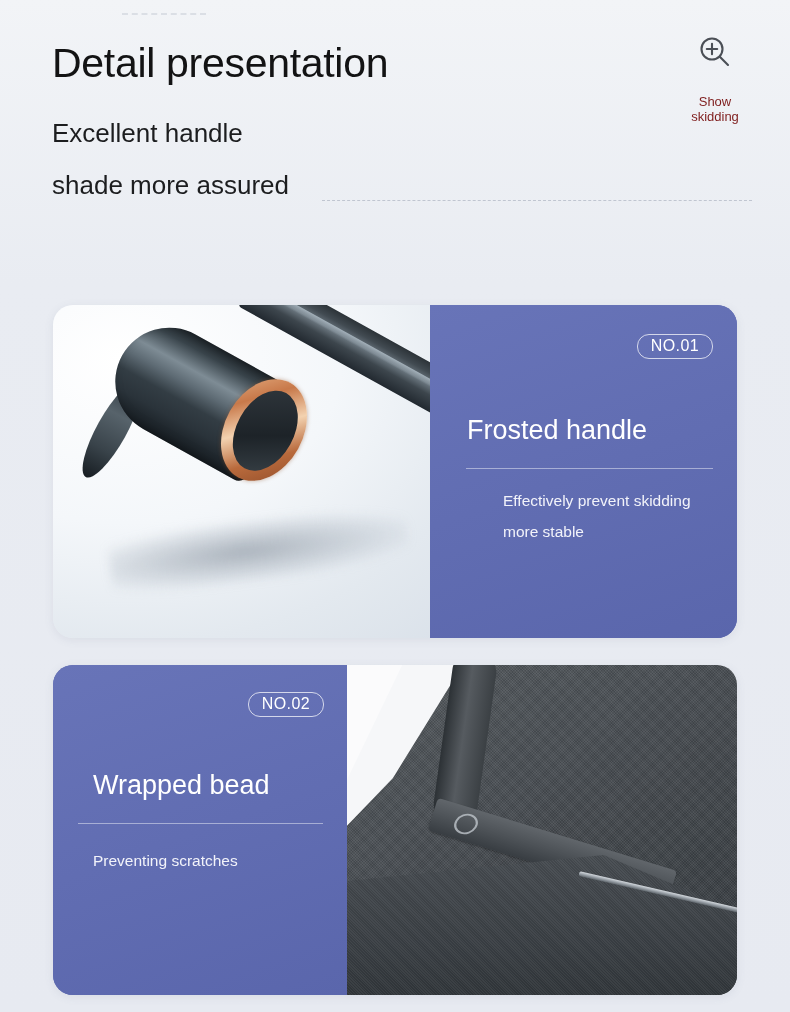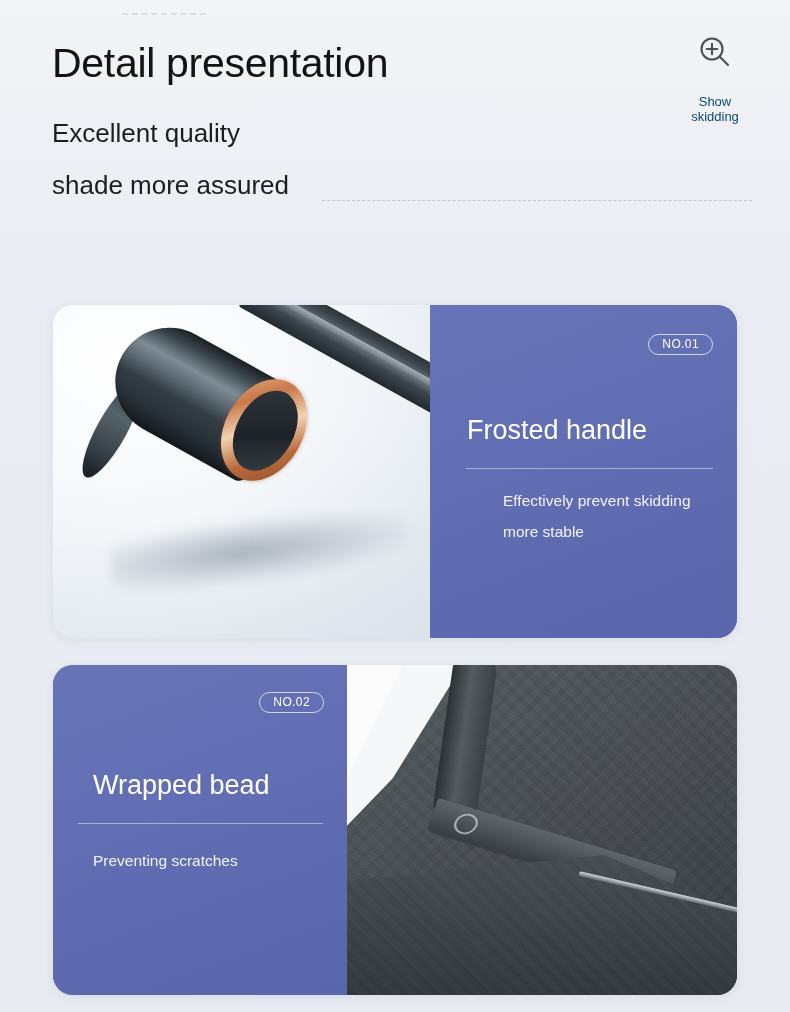--- a/index.html
+++ b/index.html
@@ -80,21 +80,21 @@
     display: flex;
     flex-direction: column;
     align-items: center;
     cursor: pointer;
   }
   .zoom-icon { width: 40px; height: 40px; display: block; }
   .zoom-label {
     margin-top: 22px;
     font-size: 13px;
     line-height: 15px;
-    color: #0c4a6e;
+    color: #7f1d1d;
     text-align: center;
     font-family: "Liberation Sans", sans-serif;
   }
 
   
   .card {
     position: absolute;
     display: flex;
     border-radius: 20px;
     overflow: hidden;
@@ -115,21 +115,21 @@
   .card-1 .panel { flex: 0 0 307px; }
   .card-2 .panel { flex: 0 0 294px; }
   .card-2 .photo { flex: 0 0 390px; }
 
   
   .badge {
     position: absolute;
     border: 1px solid rgba(255,255,255,0.72);
     border-radius: 12px;
     padding: 3px 13px 4px;
-    font-size: 12px;
+    font-size: 16px;
     letter-spacing: .4px;
     color: #ffffff;
     line-height: 1;
   }
   .card-1 .badge { right: 24px; top: 29px; }
   .card-2 .badge { right: 23px; top: 27px; }
 
   .panel-title {
     position: absolute;
     font-size: 27px;
@@ -307,21 +307,21 @@
 </style>
 </head>
 <body>
 
 <div class="top-dash"></div>
 
 <div class="header">
 
   <div class="title">Detail presentation</div>
 
-  <div class="sub1">Excellent quality</div>
+  <div class="sub1">Excellent handle</div>
 
   <div class="sub2">shade more assured</div>
 
   <div class="header-rule"></div>
 
   <div class="zoom-control">
     <span class="zoom-icon">
       <svg viewBox="0 0 40 40" width="40" height="40" fill="none" stroke="#4b4f56" stroke-width="2.1" stroke-linecap="round">
         <circle cx="17" cy="17" r="10.5"></circle>
         <line x1="17" y1="11.8" x2="17" y2="22.2"></line>

